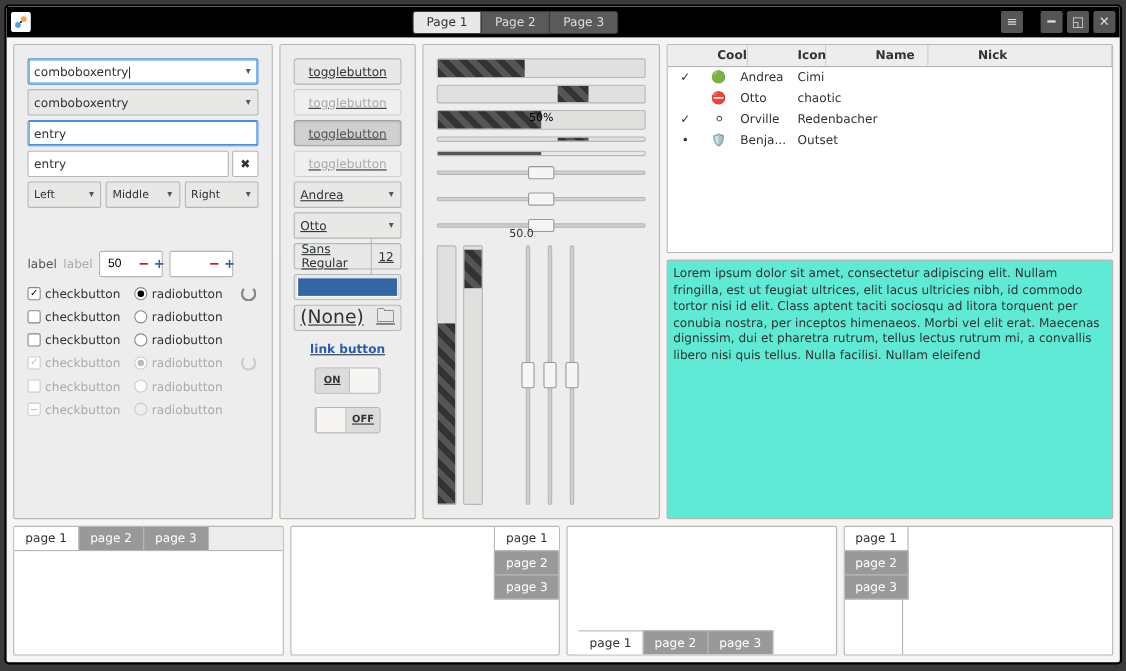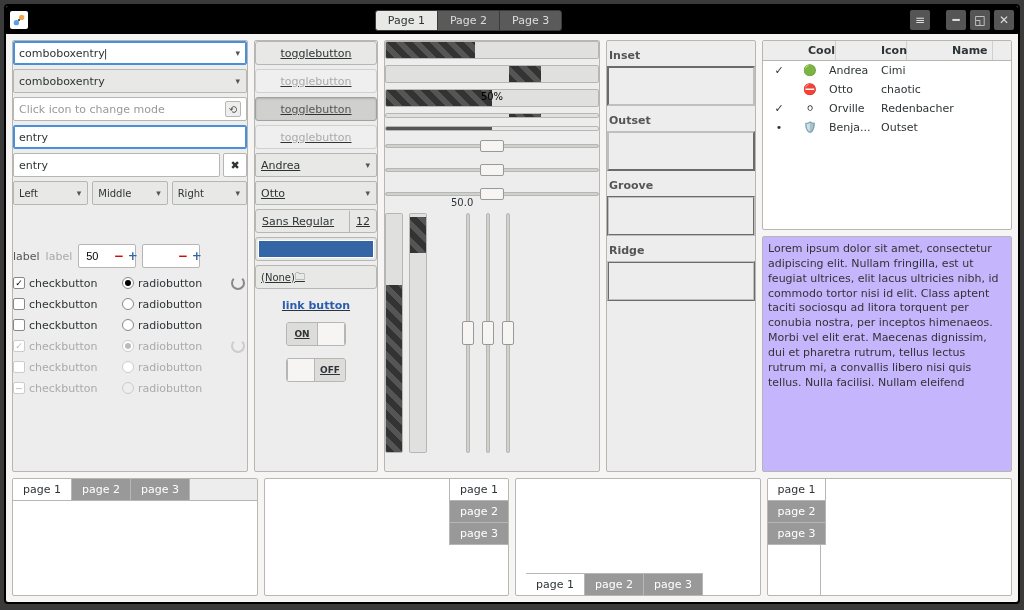--- a/index.html
+++ b/index.html
@@ -56,21 +56,21 @@
     border-radius: 2px;
     font-size: 12px;
   }
   .spacer { flex: 1; }
   .content { padding: 6px; display:flex; flex-direction:column; gap:6px; flex:1; overflow:hidden; }
   .row-panels { display:flex; gap:6px; flex:1; min-height:0; }
   .panel {
     background: #ededed;
     border: 1px solid #b6b6b3;
     border-radius: 2px;
-    padding: 0;
+    padding: 12px;
   }
   .col1 { width: 236px; display:flex; flex-direction:column; gap:4px; }
   .col2 { width: 124px; display:flex; flex-direction:column; gap:4px;text-decoration:underline; }
   .col3 { width: 216px; display:flex; flex-direction:column; gap:6px; }
   .col4 { width: 150px; display:flex; flex-direction:column; }
   .col5 { flex:1; display:flex; flex-direction:column; gap:6px; min-width:0; }
 
   .entry, .combo, .spin {
     background:#fff; border:1px solid #b6b6b3; border-radius:2px;
     padding: 3px 5px; height:24px;
@@ -124,21 +124,21 @@
   }
   .togglebtn.pressed { background:#d0d0cf; border-color:#a0a09e; box-shadow: inset 0 1px 2px rgba(0,0,0,0.15); color:#555; }
   .togglebtn.insensitive { color:#aaa; border-color:#d0d0cf; background:#efefef; }
   .font-btn { display:flex; padding:0; }
   .font-btn span { padding:4px 6px; }
   .font-btn span:first-child { flex:1; border-right:1px solid #b6b6b3; text-align:left; }
   .color-btn { height:24px; border:1px solid #b6b6b3; border-radius:3px; padding:2px; background:#e8e8e7; }
   .color-swatch { height:100%; border:1px solid #fff; }
   .file-btn {
     height:24px; border:1px solid #b6b6b3; border-radius:3px; background:#e8e8e7;
-    display:flex; align-items:center; justify-content:flex-start; padding:0 5px; font-size:10px;
+    display:flex; align-items:center; justify-content:space-between; padding:0 5px; font-size:17px;
   }
   .link-button { color:#2a5db0; text-align:center; font-weight:bold; padding:6px 0; }
   .switch {
     width:60px; height:24px; border:1px solid #b6b6b3; border-radius:3px;
     display:flex; overflow:hidden; align-self:center; position:relative; background:#e8e8e7;
   }
   .switch .label { flex:1; display:flex;align-items:center;justify-content:center; font-size:9px; font-weight:bold; background:#dcdcdb; }
   .switch .slider { width:28px; background:#f6f5f4; border-left:1px solid #b6b6b3; border-right:1px solid #b6b6b3; }
 
   .progress-bar { height:18px; border:1px solid #b6b6b3; background:#e0e0df; position:relative; border-radius:2px; overflow:hidden; }
@@ -173,21 +173,21 @@
   .treeview {
     flex: 0 0 190px; border:1px solid #b6b6b3; background:#fff; border-radius:2px; overflow:hidden;
   }
   .tv-head { display:flex; background:#ededed; border-bottom:1px solid #b6b6b3; }
   .tv-head div { padding:3px 4px; font-size:11px; border-right:1px solid #d0d0cf; font-weight:bold;margin-left:41px; }
   .tv-row { display:flex; padding:2px 0; }
   .tv-row div { padding:1px 4px; font-size:11px; overflow:hidden; white-space:nowrap; text-overflow:ellipsis; }
   .c-cool{width:32px;text-align:center;} .c-icon{width:30px;text-align:center;} .c-name{width:52px;} .c-nick{flex:1;}
   .emo { font-size:12px; }
   .textview {
-    flex:1; border:1px solid #b6b6b3; background:#c4b5fd; border-radius:2px; padding:5px;
+    flex:1; border:1px solid #b6b6b3; background:#5eead4; border-radius:2px; padding:5px;
     font-size:11px; line-height:1.35; overflow:hidden; color:#333;
   }
 
   .bottom-panels { display:flex; gap:6px; height:118px; }
   .notebook-panel { flex:1; border:1px solid #b6b6b3; background:#fff; border-radius:2px; position:relative; overflow:hidden; }
   .nb-top-tabs { display:flex; background:#ededed; border-bottom:1px solid #b6b6b3; }
   .nb-tab { padding:4px 10px; font-size:11px; border-right:1px solid #b6b6b3; background:#999; color:#fff; }
   .nb-tab.active { background:#fff; color:#2e3436; }
   .nb-right-tabs { position:absolute; right:0; top:0; display:flex; flex-direction:column; }
   .nb-right-tabs .nb-tab { border-right:none; border-bottom:1px solid #b6b6b3; border-left:1px solid #b6b6b3; }
@@ -230,24 +230,20 @@
     <div class="row-panels">
 
       <div class="panel col1">
         <div class="combo focus entry">
             <span>comboboxentry</span>
             <span style="margin-left:-1px;">|</span>
           </div>
         <div class="combo grey">
             <span>comboboxentry</span>
           </div>
-        <div class="entry">
-          <span class="placeholder">Click icon to change mode</span>
-          <span class="clear-btn">⟲</span>
-        </div>
         <div class="entry focus">
             <span>entry</span>
           </div>
         <div style="display:flex; gap:3px;">
           <div class="entry" style="flex:1">
               <span>entry</span>
             </div>
           <div class="entry" style="width:24px;justify-content:center;padding:0">✖</div>
         </div>
         <div class="three-combos">
@@ -423,30 +419,20 @@
               <div class="trough"></div>
               <div class="handle" style="top:50%"></div>
             </div>
           <div class="vscale">
               <div class="trough"></div>
               <div class="handle" style="top:50%"></div>
             </div>
         </div>
       </div>
 
-      <div class="panel col4 frames-col">
-        <div class="frame-label">Inset</div>
-        <div class="frame-box inset"></div>
-        <div class="frame-label">Outset</div>
-        <div class="frame-box outset"></div>
-        <div class="frame-label">Groove</div>
-        <div class="frame-box groove"></div>
-        <div class="frame-label">Ridge</div>
-        <div class="frame-box ridge"></div>
-      </div>
 
       <div class="col5">
         <div class="treeview">
           <div class="tv-head">
             <div class="c-cool">Cool</div>
             <div class="c-icon">Icon</div>
             <div class="c-name">Name</div>
             <div class="c-nick">Nick</div>
           </div>
           <div class="tv-row">

